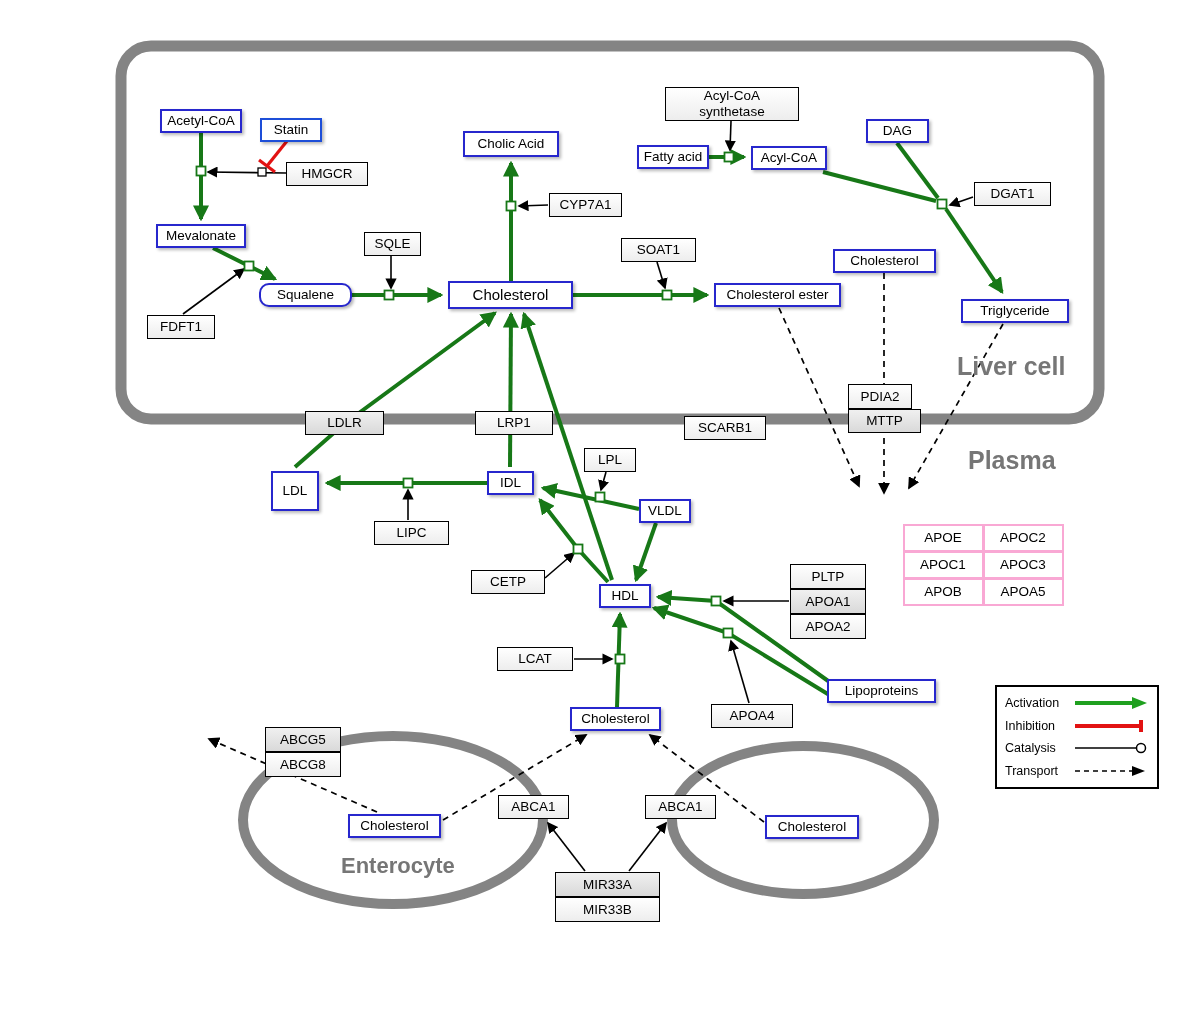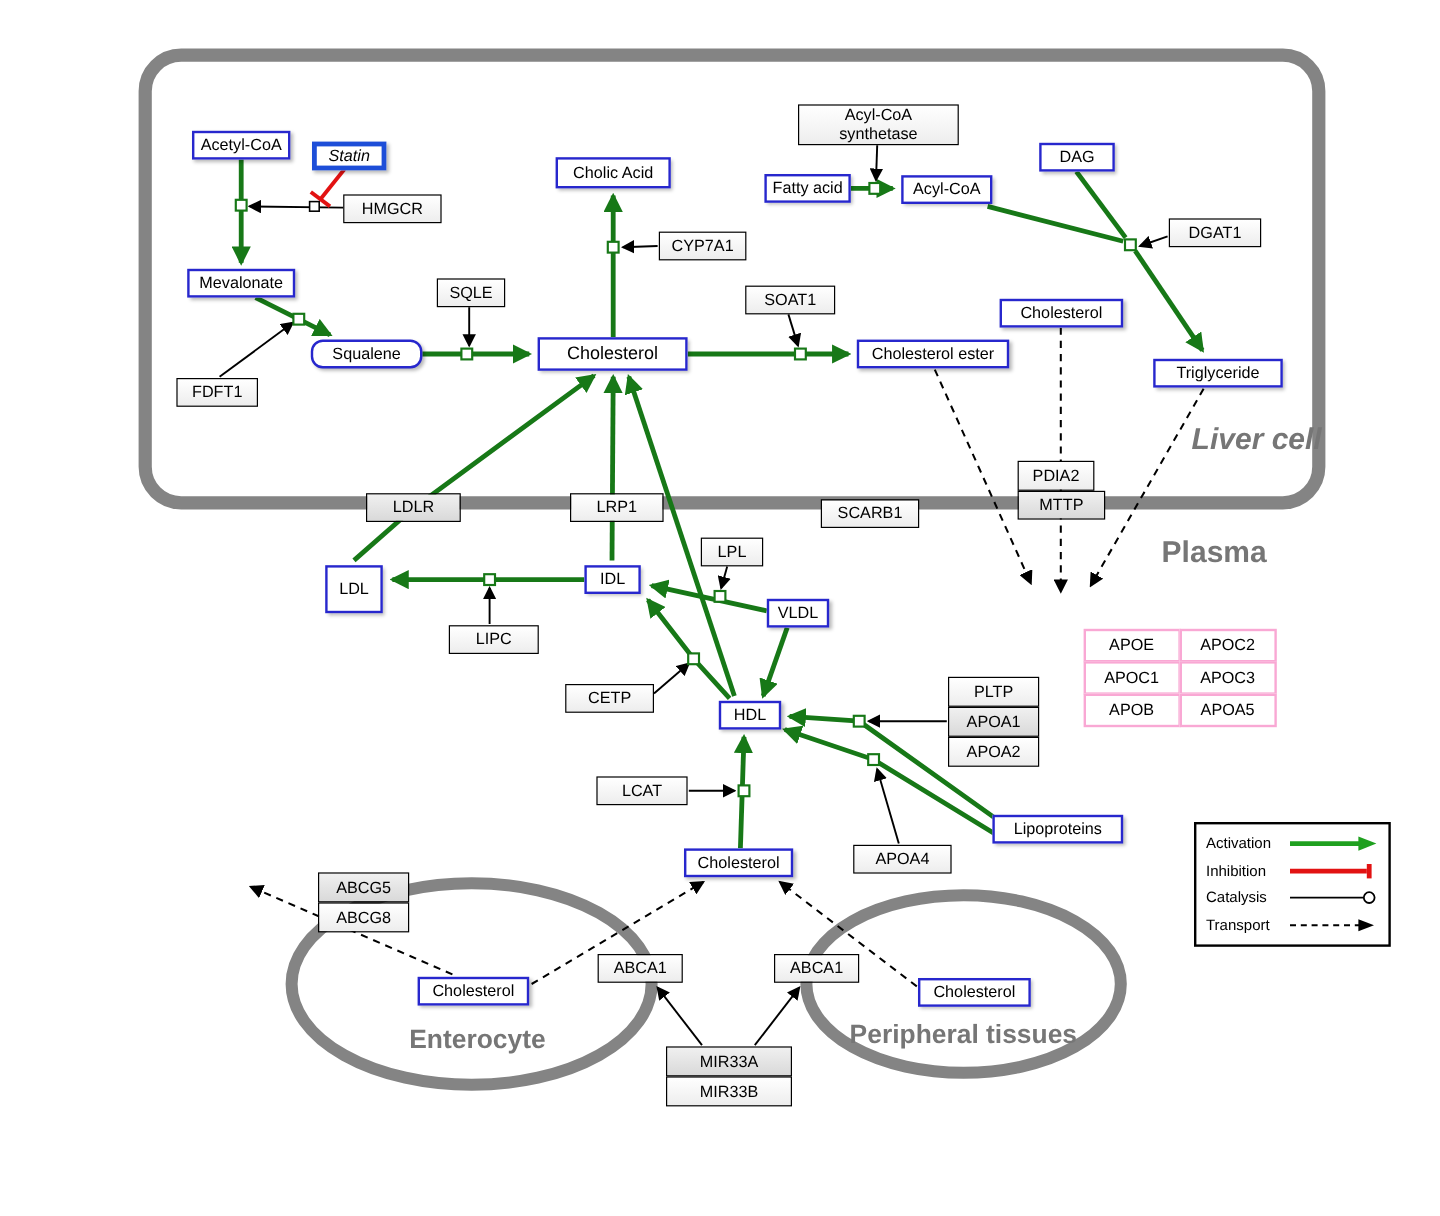--- a/index.html
+++ b/index.html
@@ -4,21 +4,21 @@
 <style>
   html,body{margin:0;padding:0;background:#fff;}
   #canvas{position:relative;width:1200px;height:1013px;background:#fff;
           font-family:"Liberation Sans",sans-serif;overflow:hidden;}
   #edges{position:absolute;left:0;top:0;}
   .n{position:absolute;z-index:2;display:flex;align-items:center;justify-content:center;
      text-align:center;font-size:13.5px;color:#000;background:#fff;box-sizing:border-box;line-height:1.15;}
   .met{border:2px solid #2727cd;box-shadow:2px 2px 3px rgba(0,0,0,.28);}
   .gene{border:1px solid #000;background:linear-gradient(180deg,#ffffff,#ededed);}
   .genegray{border:1px solid #000;background:linear-gradient(180deg,#f0f0f0,#d9d9d9);}
-  .red{border:4px solid #1d4ed8;box-shadow:2px 2px 3px rgba(0,0,0,.28);font-style:italic;}
+  .red{border:2px solid #1d4ed8;box-shadow:2px 2px 3px rgba(0,0,0,.28);}
   .biglabel{position:absolute;z-index:1;font-weight:bold;color:#767676;}
   .stack{display:flex;flex-direction:column;}
   .apotable{position:absolute;z-index:2;display:grid;grid-template-columns:80px 80px;}
   .apotable div{border:2px solid #f9a8d4;background:#fff;height:24px;display:flex;
                 align-items:center;justify-content:center;font-size:13.5px;margin:-0.5px;}
   #legend{position:absolute;left:995px;top:685px;width:164px;height:104px;z-index:2;
           border:2px solid #000;background:#fff;box-sizing:border-box;padding:6px 8px;
           display:flex;flex-direction:column;justify-content:space-between;}
   .lrow{display:flex;align-items:center;justify-content:space-between;height:20px;}
   .lrow span{font-size:12.5px;color:#000;}
@@ -109,24 +109,23 @@
     <rect x="403.5" y="478.5" width="9" height="9"></rect>
     <rect x="595.5" y="492.5" width="9" height="9"></rect>
     <rect x="573.5" y="544.5" width="9" height="9"></rect>
     <rect x="711.5" y="596.5" width="9" height="9"></rect>
     <rect x="723.5" y="628.5" width="9" height="9"></rect>
     <rect x="615.5" y="654.5" width="9" height="9"></rect>
     <rect x="258" y="168" width="8" height="8" stroke="#000" stroke-width="1.3"></rect>
   </g>
 </svg>
 
-<div class="biglabel" style="left:993px;top:352px;font-size:25px;font-style:italic;">Liver cell</div>
+<div class="biglabel" style="left:957px;top:352px;font-size:25px;">Liver cell</div>
 <div class="biglabel" style="left:968px;top:446px;font-size:25px;">Plasma</div>
 <div class="biglabel" style="left:341px;top:853px;font-size:22px;">Enterocyte</div>
-<div class="biglabel" style="left:708px;top:849px;font-size:22px;">Peripheral tissues</div>
 
 <div class="n met" style="left:160px;top:89px;width:82px;height:24px;margin-top:20px;">Acetyl-CoA</div>
 <div class="n red" style="left:260px;top:118px;width:62px;height:24px;">Statin</div>
 <div class="n gene" style="left:286px;top:162px;width:82px;height:24px;">HMGCR</div>
 <div class="n met" style="left:156px;top:224px;width:90px;height:24px;">Mevalonate</div>
 <div class="n gene" style="left:147px;top:315px;width:68px;height:24px;">FDFT1</div>
 <div class="n met" style="left:259px;top:283px;width:93px;height:24px;border-radius:10px;">Squalene</div>
 <div class="n gene" style="left:364px;top:232px;width:57px;height:24px;">SQLE</div>
 <div class="n met" style="left:448px;top:281px;width:125px;height:28px;font-size:15px;">Cholesterol</div>
 <div class="n met" style="left:463px;top:131px;width:96px;height:26px;">Cholic Acid</div>

